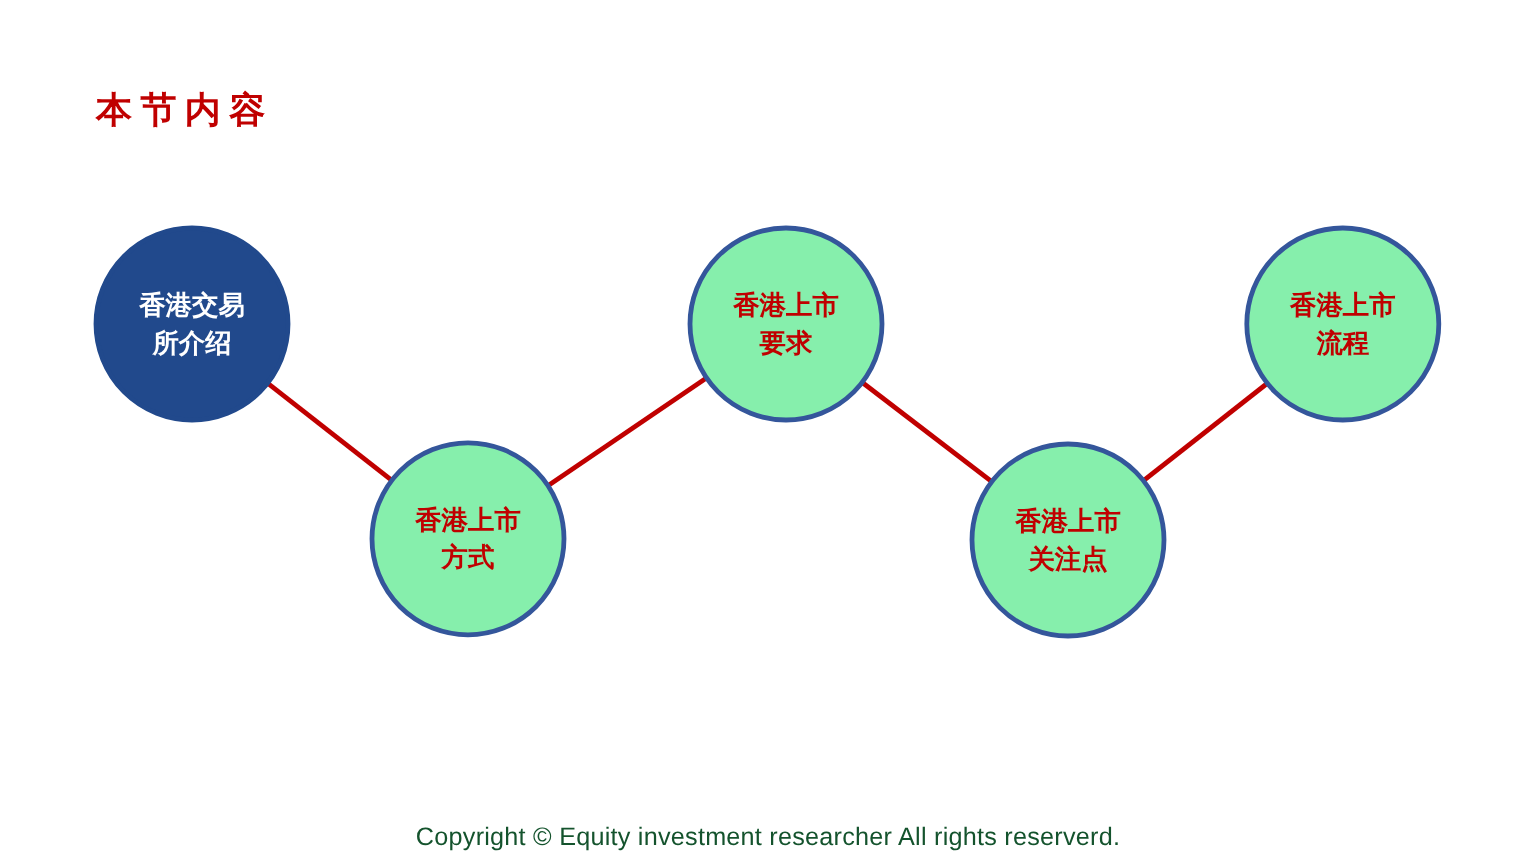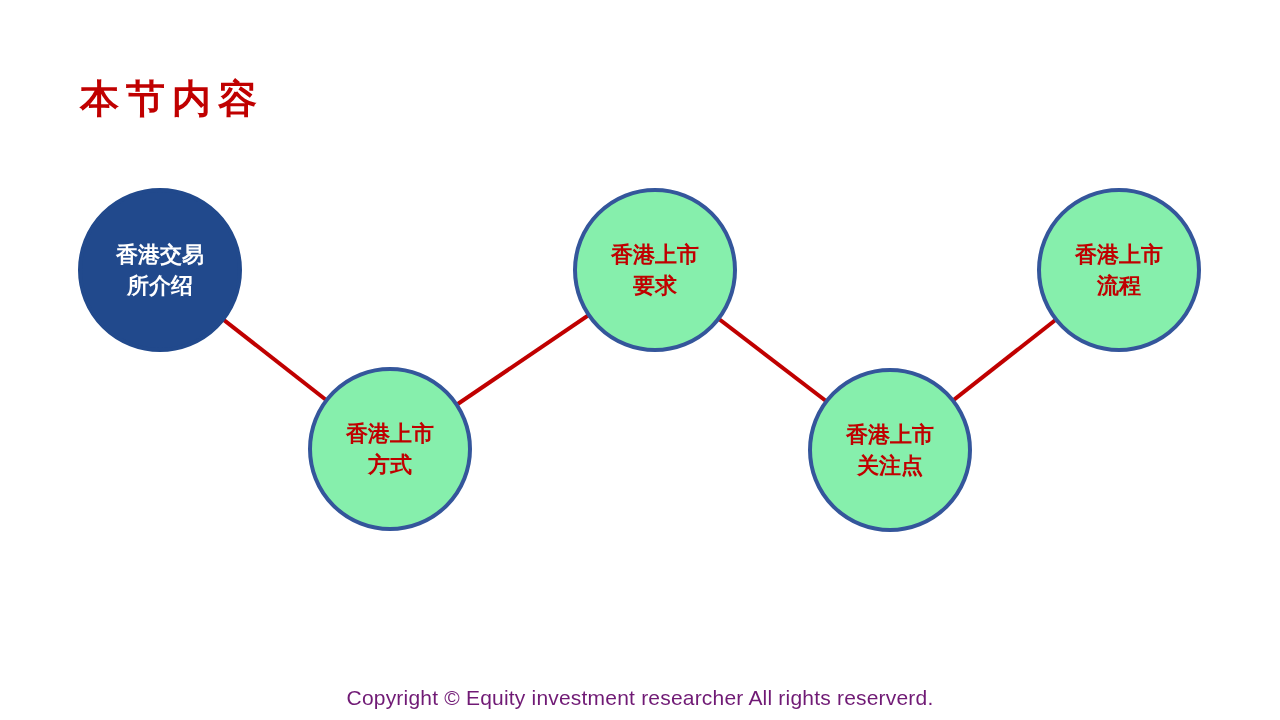--- a/index.html
+++ b/index.html
@@ -12,21 +12,21 @@
     position: relative;
     width: 1280px;
     height: 720px;
     background: #ffffff;
     overflow: hidden;
   }
   .page-title {
     position: absolute;
     left: 80px;
     top: 72px;
-    font-size: 39px;
+    font-size: 30px;
     font-weight: bold;
     letter-spacing: 7px;
     color: #C00000;
     white-space: nowrap;
   }
   .connector-svg {
     position: absolute;
     left: 0;
     top: 0;
     z-index: 0;
@@ -65,21 +65,21 @@
   .node-3 { left: 573px;  top: 188px; }
   .node-4 { left: 808px;  top: 368px; }
   .node-5 { left: 1037px; top: 188px; }
   .footer {
     position: absolute;
     left: 0;
     top: 686px;
     width: 100%;
     text-align: center;
     font-size: 21px;
-    color: #701a75;
+    color: #14532d;
     letter-spacing: 0.2px;
   }
 </style>
 </head>
 <body>
 
 <div class="slide">
 
   <div class="page-title">本节内容</div>
 

